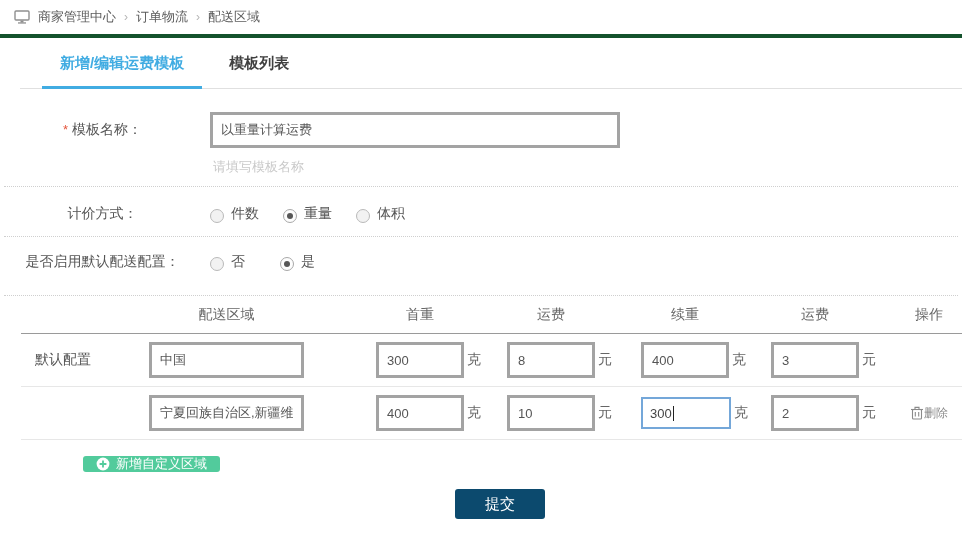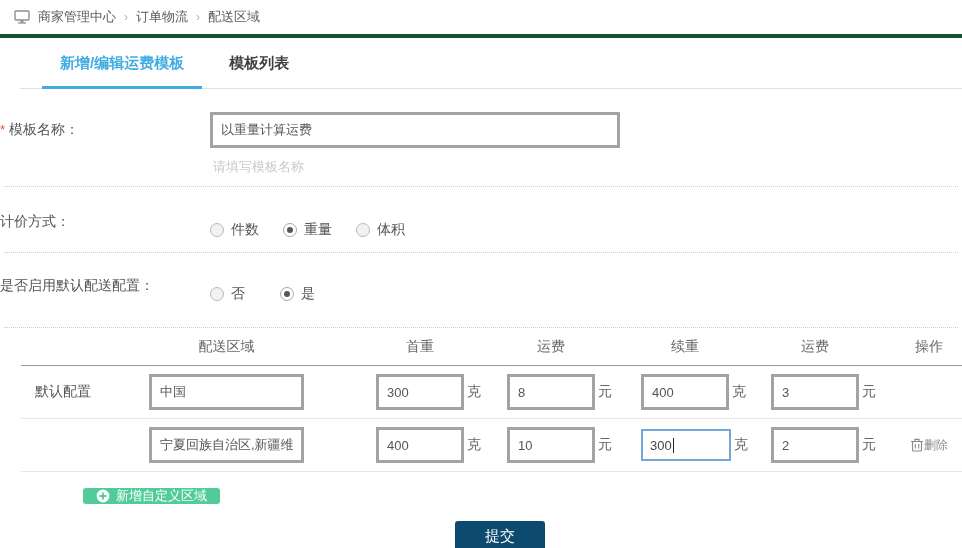--- a/index.html
+++ b/index.html
@@ -29,42 +29,42 @@
   .tab.t1 { margin-left:29px; }
   .tab.t2 { margin-left:52px; color:#41ace2; }
   .tab.t2::after {
     content:""; position:absolute; left:-10px; right:-10px; bottom:0; height:3px;
     background:#41ace2; z-index:2;
   }
 
   
   .form-row { display:flex; align-items:center; }
   .flabel {
-    width:205px; text-align:left; font-size:14px; color:#555; flex:0 0 205px;
+    width:205px; text-align:center; font-size:14px; color:#555; flex:0 0 205px;
     white-space:nowrap;
   }
   .req { color:#e4553c; margin-right:4px; font-size:13px; }
   .text-input {
     height:36px; border:3px solid #a3a3a3; font-size:13px; color:#555;
     padding:0 8px; outline:none; background:#fff;
     font-family:"Liberation Sans","DejaVu Sans",sans-serif;
   }
   .name-section { padding-top:23px; }
   .name-input { width:410px; margin-left:5px; }
   .hint { margin-left:213px; margin-top:10px; font-size:13px; color:#c9c9c9; height:18px; }
 
   .dotted { border-top:1px dotted #cfcfcf; margin:0 4px; }
   .d1 { margin-top:10px; }
   .d2 { margin-top:13px; }
   .d3 { margin-top:24px; }
 
   .radio-section { padding-top:18px; }
   .delivery-section { padding-top:16px; }
   .radio-group { display:flex; align-items:center; margin-left:5px; }
-  .radio-item { display:inline-flex; align-items:center; cursor:pointer;margin-top:16px; }
+  .radio-item { display:inline-flex; align-items:flex-end; cursor:pointer; }
   .radio-item.w73 { width:73px; }
   .radio-item.w70 { width:70px; }
   .radio {
     width:14px; height:14px; border-radius:50%; border:1px solid #b9b9b9;
     background:#f2f2f2; display:inline-block; position:relative; flex:0 0 14px;
   }
   .radio.checked { background:#fdfdfd; border-color:#a8a8a8; }
   .radio.checked::after {
     content:""; position:absolute; left:3px; top:3px; width:6px; height:6px;
     border-radius:50%; background:#575757;

